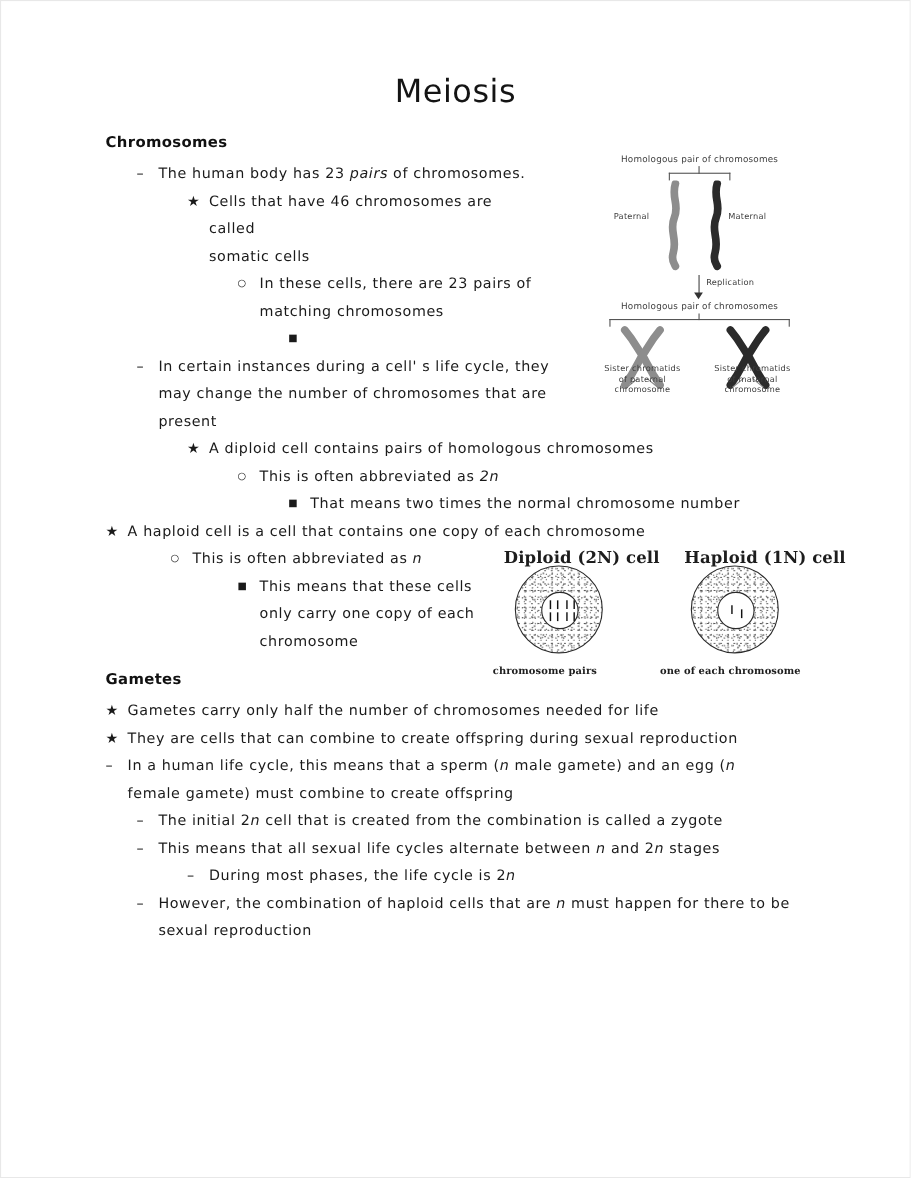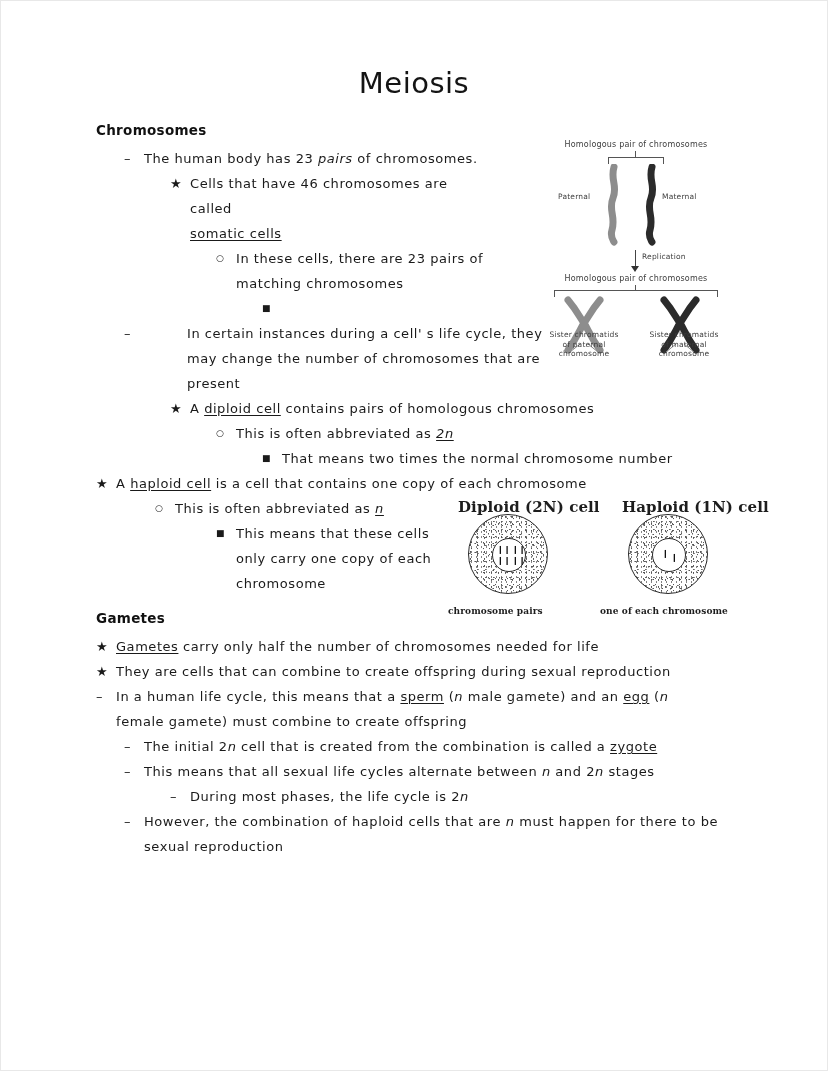--- a/index.html
+++ b/index.html
@@ -78,28 +78,28 @@
   .txt { flex: 1 1 auto; }
 
   
   .i0  { margin-left: 0px; }
   .i1  { margin-left: 28px; }
   .i2  { margin-left: 74px; }
   .i3  { margin-left: 120px; }
   .i4  { margin-left: 166px; }
   .i5  { margin-left: 59px; }
 
-  .u { text-decoration: underline; text-underline-offset: 2px; }
+  .u { text-underline-offset: 2px; }
   .it { font-style: italic; }
 
   
   .w-short { max-width: 300px; }
   .w-mid   { max-width: 290px; }
   .w-narrow{ max-width: 250px; }
-  .w-wrap  { max-width: 400px; margin-left: 43px; }
+  .w-wrap  { max-width: 400px; }
   .w-full  { max-width: 620px; }
 
   
   .fig-chrom {
     position: absolute;
     left: 536px;
     top: 140px;
     width: 200px;
     height: 215px;
     font-family: "DejaVu Sans", sans-serif;

